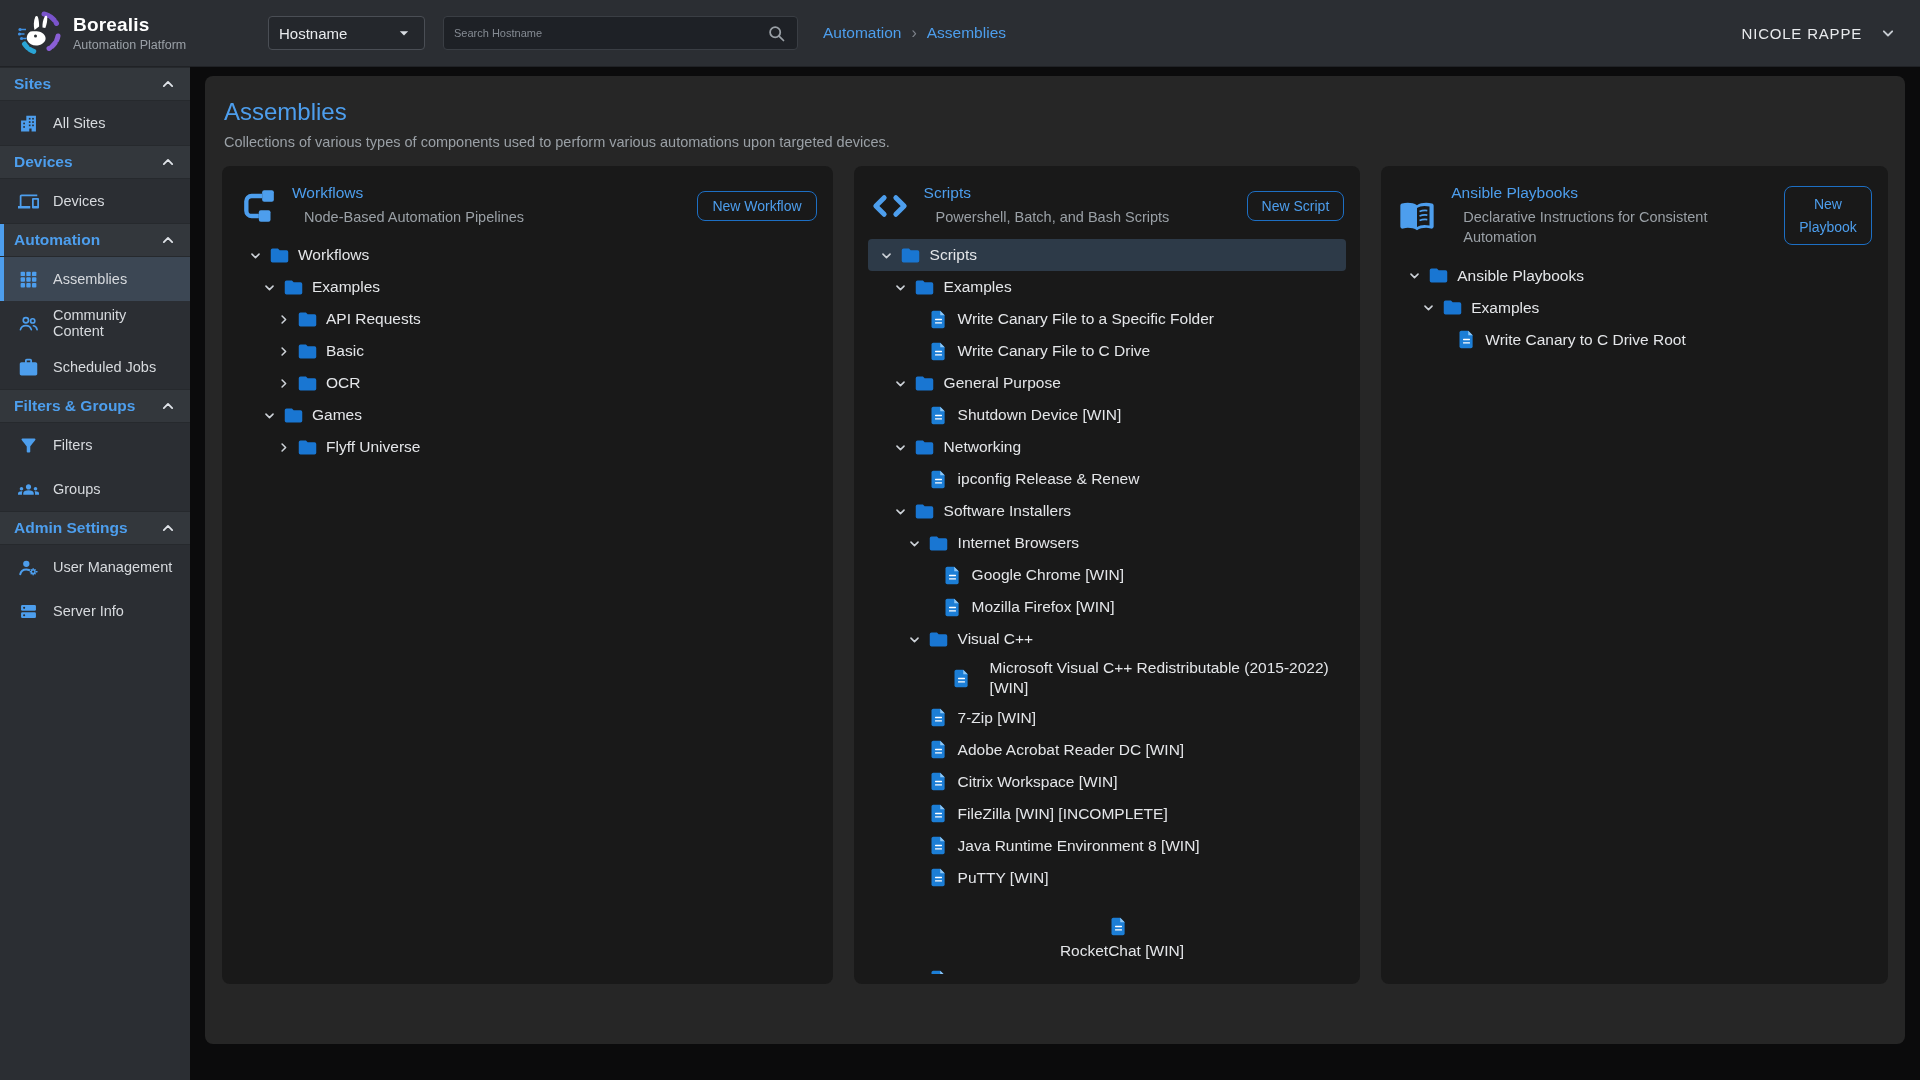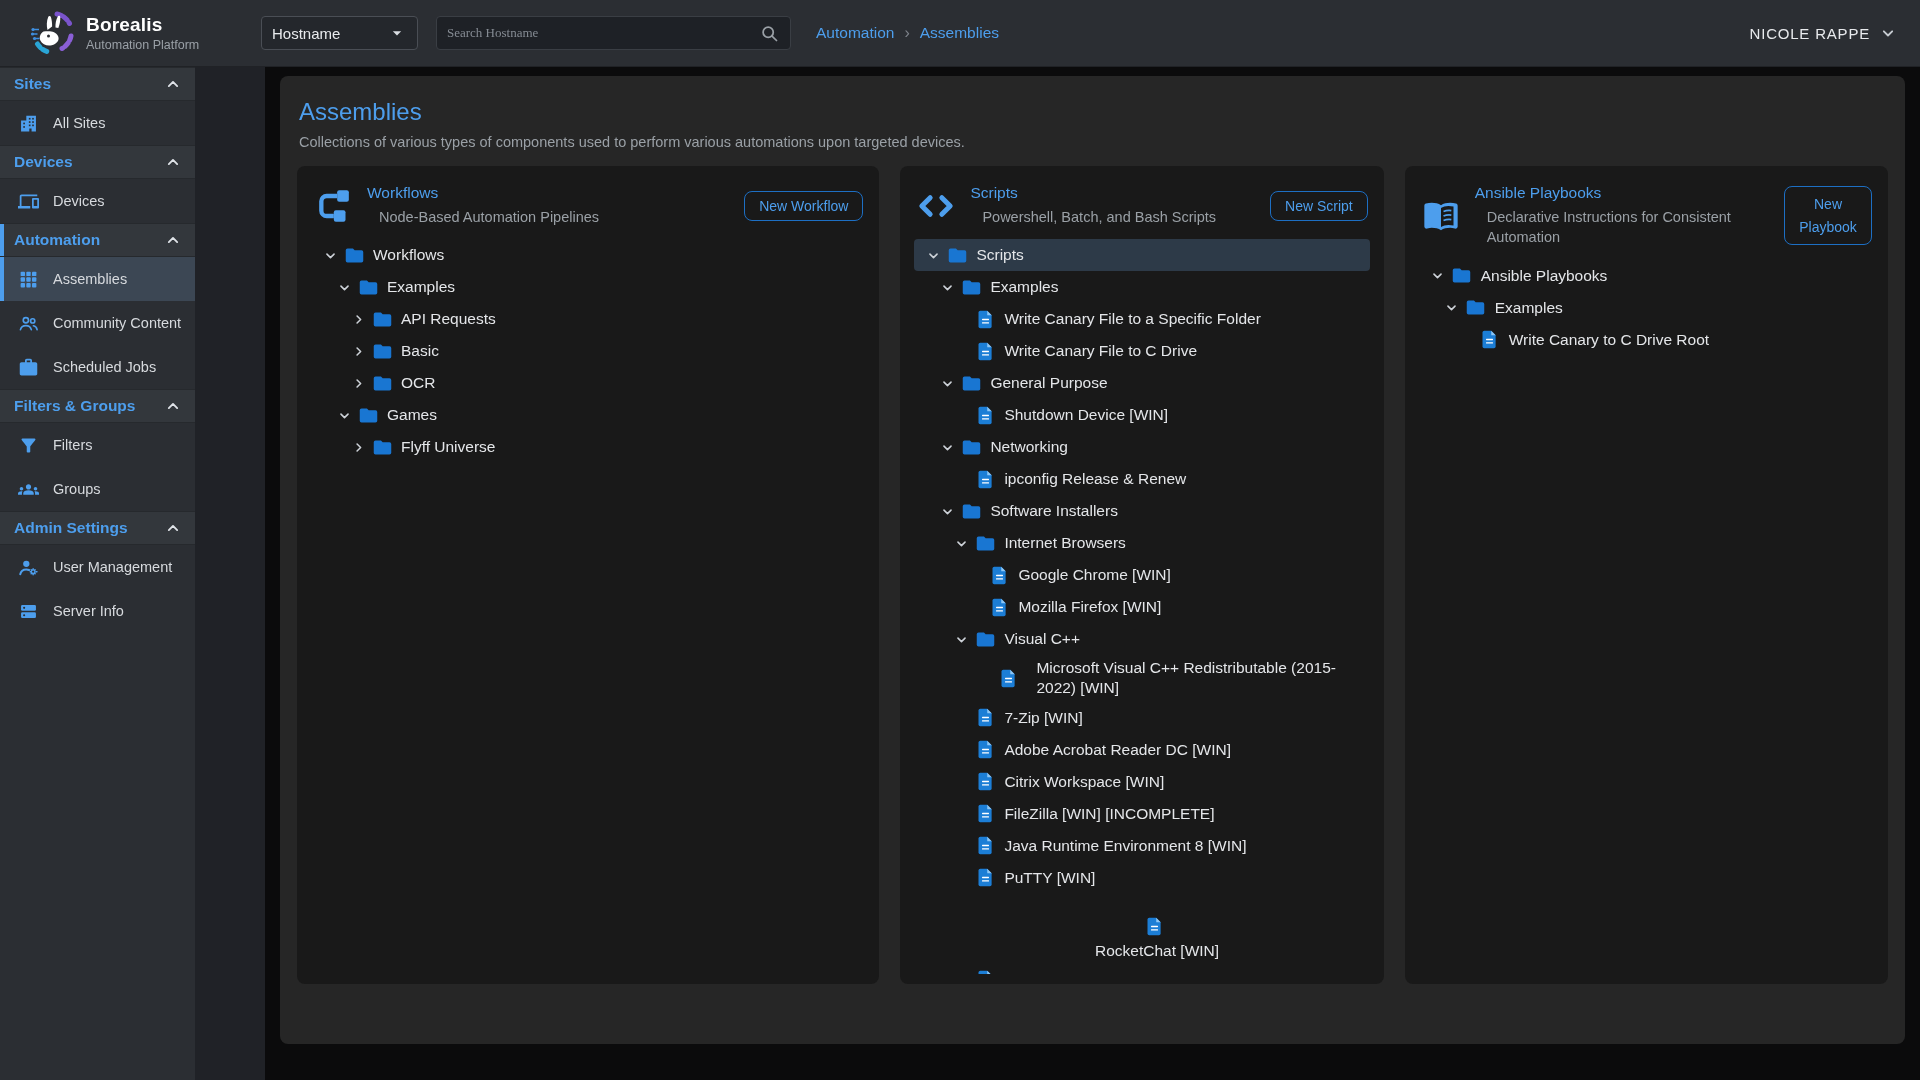--- a/index.html
+++ b/index.html
@@ -9,63 +9,63 @@
     font-family:"Liberation Sans", sans-serif;
     color:#e6e8ea;
   }
   .app { width:1920px; height:1080px; display:flex; flex-direction:column; }
 
   
   .topbar {
     height:67px; flex:none; background:#2b2e33; display:flex; align-items:center;
     border-bottom:1px solid #202226;
   }
-  .brand { width:235px; flex:none; display:flex; align-items:center; gap:10px; padding-left:28px; }
+  .brand { width:235px; flex:none; display:flex; align-items:center; gap:10px; padding-left:8px;margin-left:7px; }
   .logo { width:48px; height:48px; flex:none; }
   .logo svg { width:48px; height:48px; }
   .brand-name { font-size:19px; font-weight:bold; color:#ffffff; letter-spacing:.2px; }
   .brand-sub  { font-size:12.5px; color:#9aa0a7; margin-top:2px; }
 
   .hostname-select {
     margin-left:26px; width:157px; height:34px; background:#24272c;
     border:1px solid #4a4e55; border-radius:4px; display:flex; align-items:center;
     padding:0 10px; color:#e8eaed; font-size:15px; cursor:pointer;
   }
   .hostname-select .caret { margin-left:auto; width:20px; height:20px; color:#d9dde2; }
   .caret svg { width:20px; height:20px; }
 
   .search-box {
     margin-left:18px; width:355px; height:34px; background:#1e2126;
     border:1px solid #3a3e44; border-radius:4px; display:flex; align-items:center; padding:0 10px;
   }
   .search-box input {
     flex:1; background:transparent; border:none; outline:none; color:#ffffff;
-    font-size:13px; font-family:Liberation Serif, serif;
+    font-size:11px; font-family:Liberation Sans, sans-serif;
   }
   .search-box input::placeholder { color:#858b93; }
   .search-icon { width:21px; height:21px; color:#9aa0a6; flex:none; }
   .search-icon svg { width:21px; height:21px; }
 
   .breadcrumb { margin-left:25px; display:flex; align-items:center; gap:10px; font-size:15.5px; }
   .breadcrumb a { color:#4d9eed; text-decoration:none; cursor:pointer; }
   .breadcrumb a.current { font-weight:500; }
   .breadcrumb .sep { color:#7d828a; font-size:16px; }
 
   .user {
-    margin-left:auto; margin-right:22px; display:flex; align-items:center; gap:8px;
+    margin-left:auto; margin-right:22px; display:flex; align-items:center; gap:16px;
     color:#e8eaed; font-size:15px; letter-spacing:.8px; cursor:pointer;
   }
   .user .chev { width:20px; height:20px; color:#c6cbd1; }
   .user .chev svg { width:20px; height:20px; }
 
   
   .body { flex:1; display:flex; min-height:0; }
 
   
-  .sidebar { width:265px; flex:none; background:#701a75; display:flex; }
+  .sidebar { width:190px; flex:none; background:#701a75; display:flex; }
   .sidebar-nav { background:#2b2e33; }
   .section-header {
     height:34px; background:#33373c; display:flex; align-items:center;
     padding:0 12px 0 14px; color:#4d9eed; font-weight:bold; font-size:15.5px;
     border-top:1px solid #26292d; border-bottom:1px solid #26292d; cursor:pointer;
   }
   .section-header.active { box-shadow: inset 4px 0 0 #4d9eed; }
   .section-header .chev { margin-left:auto; width:20px; height:20px; color:#dfe3e8; }
   .section-header .chev svg { width:20px; height:20px; }
   .sidebar-item {

